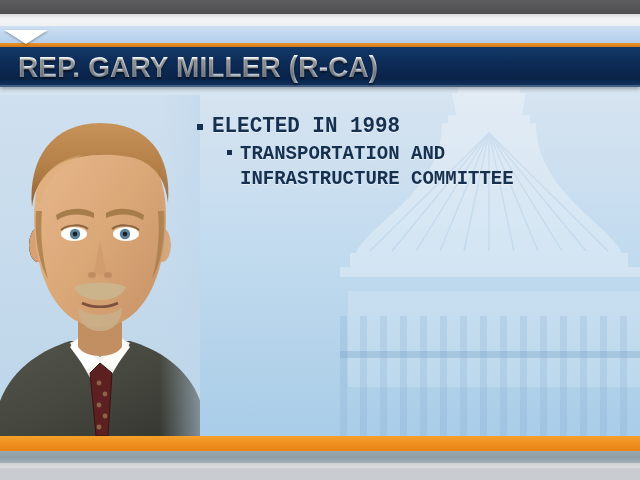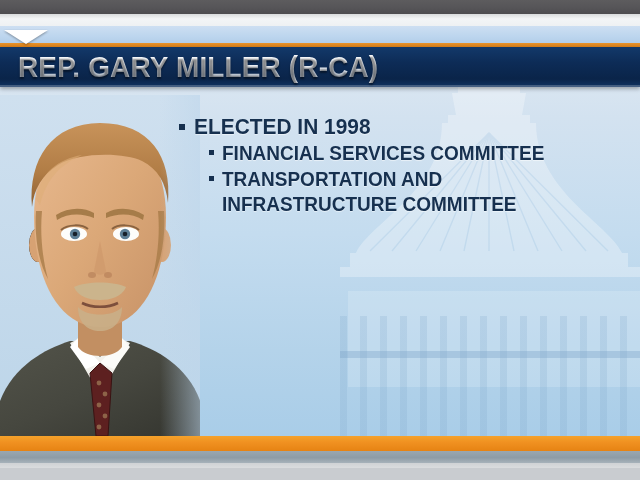--- a/index.html
+++ b/index.html
@@ -104,21 +104,21 @@
     overflow:hidden;
   }
   .portrait svg { display:block; }
   .portrait::after {
     content:""; position:absolute; right:0; top:0; width:40px; height:100%;
     background:linear-gradient(90deg, rgba(190,214,235,0) 0%, rgba(190,214,235,.55) 100%);
   }
 
   
   .bullets {
-    position:absolute; left:179px; top:114px; width:443px;
+    position:absolute; left:197px; top:114px; width:443px;font-family:Liberation Mono, monospace;
   }
   .b-row {
     display:flex; align-items:flex-start;
     color:#16304f;
     font-weight:bold;
     margin-bottom:1px;
   }
   .b-mark {
     flex:0 0 auto;
     width:6px; height:6px;
@@ -287,24 +287,20 @@
     </svg>
   </div>
 
   <div class="bullets">
     <div class="b-row lvl1">
       <span class="b-mark"></span>
       <span class="b-text">ELECTED IN 1998</span>
     </div>
     <div class="b-row lvl2">
       <span class="b-mark"></span>
-      <span class="b-text">FINANCIAL SERVICES COMMITTEE</span>
-    </div>
-    <div class="b-row lvl2">
-      <span class="b-mark"></span>
       <span class="b-text">TRANSPORTATION AND
 INFRASTRUCTURE COMMITTEE</span>
     </div>
   </div>
 
   <div class="orange-bottom"></div>
   <div class="bottom-slate"></div>
   <div class="bottom-grey"></div>
   <div class="bottom-tab"></div>
 

